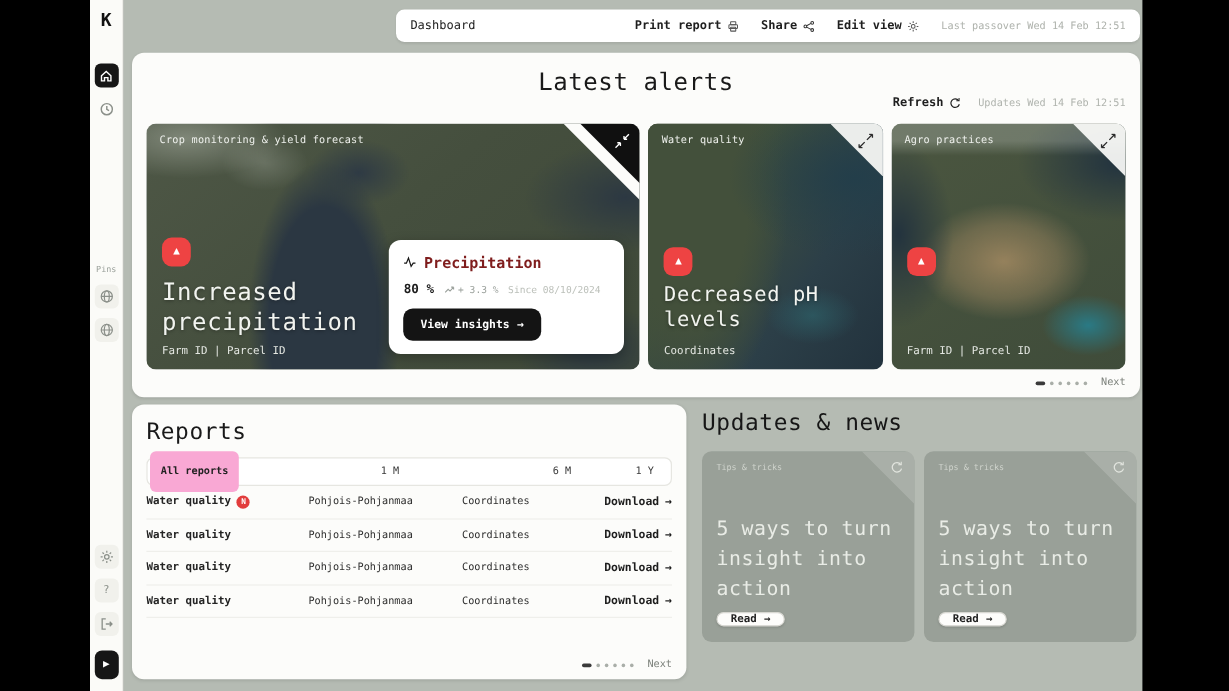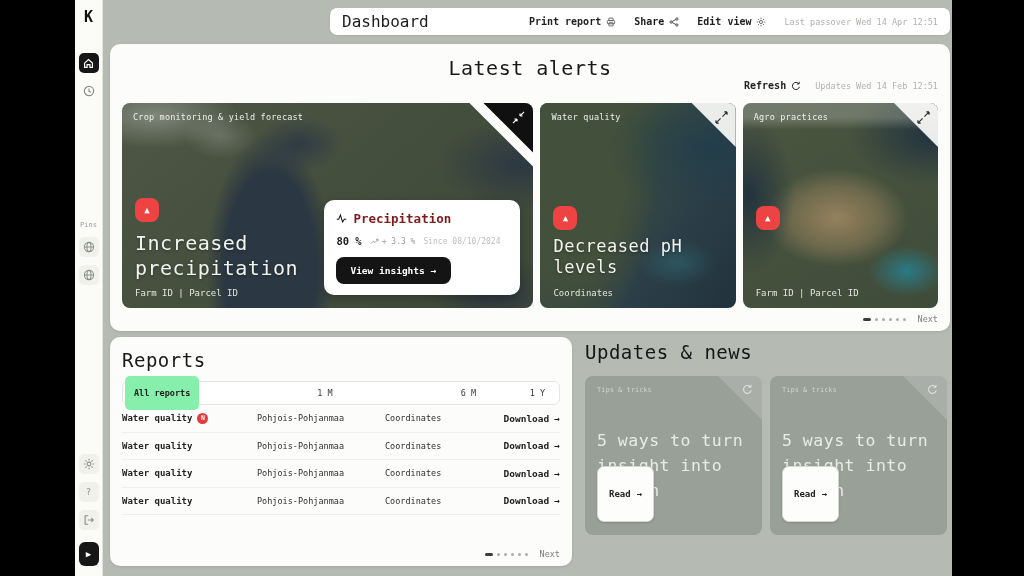--- a/index.html
+++ b/index.html
@@ -16,21 +16,21 @@
   .rail-bottom{margin-top:auto;display:flex;flex-direction:column;align-items:center;padding-bottom:10px;}
   .expand-btn{width:20px;height:24px;border-radius:6px;background:#161616;color:#fff;display:flex;align-items:center;justify-content:center;font-size:9px;margin-top:12px;}
 
   
   .main{position:absolute;left:103px;right:72px;top:0;bottom:0;background:#b5bbb3;}
 
   
   .tb-left{position:absolute;left:7px;top:8px;width:216px;height:27px;background:#fff;border-radius:7px;display:flex;align-items:center;justify-content:space-between;padding:0 10px;box-shadow:0 1px 2px rgba(0,0,0,.08);}
   .tb-left span{font-size:9.5px;font-weight:bold;color:#222;}
   .tb-right{position:absolute;left:227px;right:2px;top:8px;height:27px;background:#fff;border-radius:7px;display:flex;align-items:center;padding:0 12px;box-shadow:0 1px 2px rgba(0,0,0,.08);}
-  .tb-title{font-size:16px;color:#1c1c1c;}
+  .tb-title{font-size:10px;color:#1c1c1c;}
   .tb-actions{margin-left:auto;display:flex;align-items:center;gap:18px;}
   .tb-action{display:flex;align-items:center;gap:5px;font-size:10px;font-weight:bold;color:#1f1f1f;cursor:pointer;}
   .tb-passover{font-size:8.5px;color:#aeb2ac;}
 
   
   .alerts{position:absolute;left:7px;top:44px;width:840px;height:287px;background:#fcfcfa;border-radius:10px;box-shadow:0 1px 3px rgba(0,0,0,.1);padding:12px 12px 6px;}
   .alerts-head{display:flex;align-items:center;flex-direction:column;}
   .alerts-title{font-size:20px;letter-spacing:.5px;color:#191919;}
   .alerts-right{margin-left:auto;display:flex;align-items:center;gap:14px;}
   .refresh{display:flex;align-items:center;gap:5px;font-size:10px;font-weight:bold;color:#1f1f1f;cursor:pointer;}
@@ -82,40 +82,40 @@
 
   .pager{position:absolute;right:12px;bottom:7px;display:flex;align-items:center;gap:4px;}
   .dot{width:3px;height:3px;border-radius:50%;background:#a9aea8;}
   .dot.active{width:8px;height:3px;border-radius:2px;background:#3a3a3a;}
   .pager-next{margin-left:8px;font-size:8.5px;color:#7c817b;cursor:pointer;}
 
   
   .reports{position:absolute;left:7px;top:337px;width:462px;height:229px;background:#fcfcfa;border-radius:10px;box-shadow:0 1px 3px rgba(0,0,0,.1);padding:12px 12px 6px;}
   .reports-title{font-size:19px;letter-spacing:.5px;color:#191919;}
   .filterbar{margin-top:10px;height:24px;border:1px solid #e6e6e1;border-radius:6px;display:flex;align-items:center;padding:2px;background:#fff;}
-  .filter-pill{background:#86efac;border-radius:5px;padding:12px 9px;font-size:8.5px;font-weight:bold;color:#222;cursor:pointer;}
+  .filter-pill{background:#f9a8d4;border-radius:5px;padding:12px 9px;font-size:8.5px;font-weight:bold;color:#222;cursor:pointer;}
   .filter-opt{font-size:8.5px;color:#3a3a3a;cursor:pointer;}
   .f1{margin-left:118px;} .f2{margin-left:128px;} .f3{margin-left:auto;margin-right:12px;}
   .rrow{display:flex;align-items:center;height:27.5px;border-bottom:1px solid #efefeb;}
   .rtype{width:135px;font-size:9px;font-weight:bold;color:#242424;display:flex;align-items:center;gap:5px;}
   .nbadge{width:11px;height:11px;border-radius:50%;background:#e23c3c;color:#fff;font-size:6.5px;display:flex;align-items:center;justify-content:center;}
   .rregion{width:128px;font-size:8.5px;color:#2e2e2e;}
   .rloc{width:100px;font-size:8.5px;color:#2e2e2e;}
   .rdl{margin-left:auto;font-size:9.5px;font-weight:bold;color:#1d1d1d;cursor:pointer;display:flex;gap:5px;align-items:center;}
 
   
   .news{position:absolute;left:482px;top:341px;width:365px;bottom:10px;}
   .news-title{font-size:19px;letter-spacing:.5px;color:#161616;}
   .news-cards{display:flex;gap:8px;margin-top:13px;}
   .ncard{position:relative;width:177px;height:159px;background:#99a098;border-radius:8px;overflow:hidden;}
   .nfold{position:absolute;top:0;right:0;width:44px;height:44px;background:rgba(255,255,255,.16);clip-path:polygon(0 0,100% 0,100% 100%);}
   .ntag{position:absolute;top:10px;left:12px;font-size:7px;color:#cfd3cc;}
   .nicon{position:absolute;top:8px;right:9px;color:#e2e5df;}
   .nheadline{position:absolute;top:53px;left:12px;right:10px;font-size:16.5px;line-height:1.5;letter-spacing:.5px;color:#e9ece6;}
-  .read-btn{position:absolute;left:12px;bottom:13px;background:#fdfdfb;border:1px solid #d8d8d2;border-radius:7px;padding:22px 11px;font-size:9px;font-weight:bold;color:#222;display:flex;align-items:center;gap:6px;cursor:pointer;box-shadow:0 1px 2px rgba(0,0,0,.15);}
+  .read-btn{position:absolute;left:12px;bottom:13px;background:#fdfdfb;border:1px solid #d8d8d2;border-radius:7px;padding:0 11px;font-size:9px;font-weight:bold;color:#222;display:flex;align-items:center;gap:6px;cursor:pointer;box-shadow:0 1px 2px rgba(0,0,0,.15);}
 
   svg{display:block;}
 </style>
 </head>
 <body>
 
 <div class="stage">
 
   <div class="rail">
     <div class="logo">K</div>
@@ -207,21 +207,21 @@
         </div>
         <div class="tb-action">
           <span>Edit view</span>
           <span>
               <svg width="10" height="10" viewBox="0 0 14 14" fill="none" stroke="#555" stroke-width="1.2">
                 <circle cx="7" cy="7" r="2.2"></circle>
                 <path d="M7 1v2M7 11v2M1 7h2M11 7h2M2.8 2.8l1.4 1.4M9.8 9.8l1.4 1.4M11.2 2.8 9.8 4.2M4.2 9.8l-1.4 1.4"></path>
               </svg>
             </span>
         </div>
-        <span class="tb-passover">Last passover Wed 14 Apr 12:51</span>
+        <span class="tb-passover">Last passover Wed 14 Feb 12:51</span>
       </div>
     </div>
 
     <div class="alerts">
       <div class="alerts-head">
         <div class="alerts-title">Latest alerts</div>
         <div class="alerts-right">
           <div class="refresh">
             <span>Refresh</span>
             <span>

